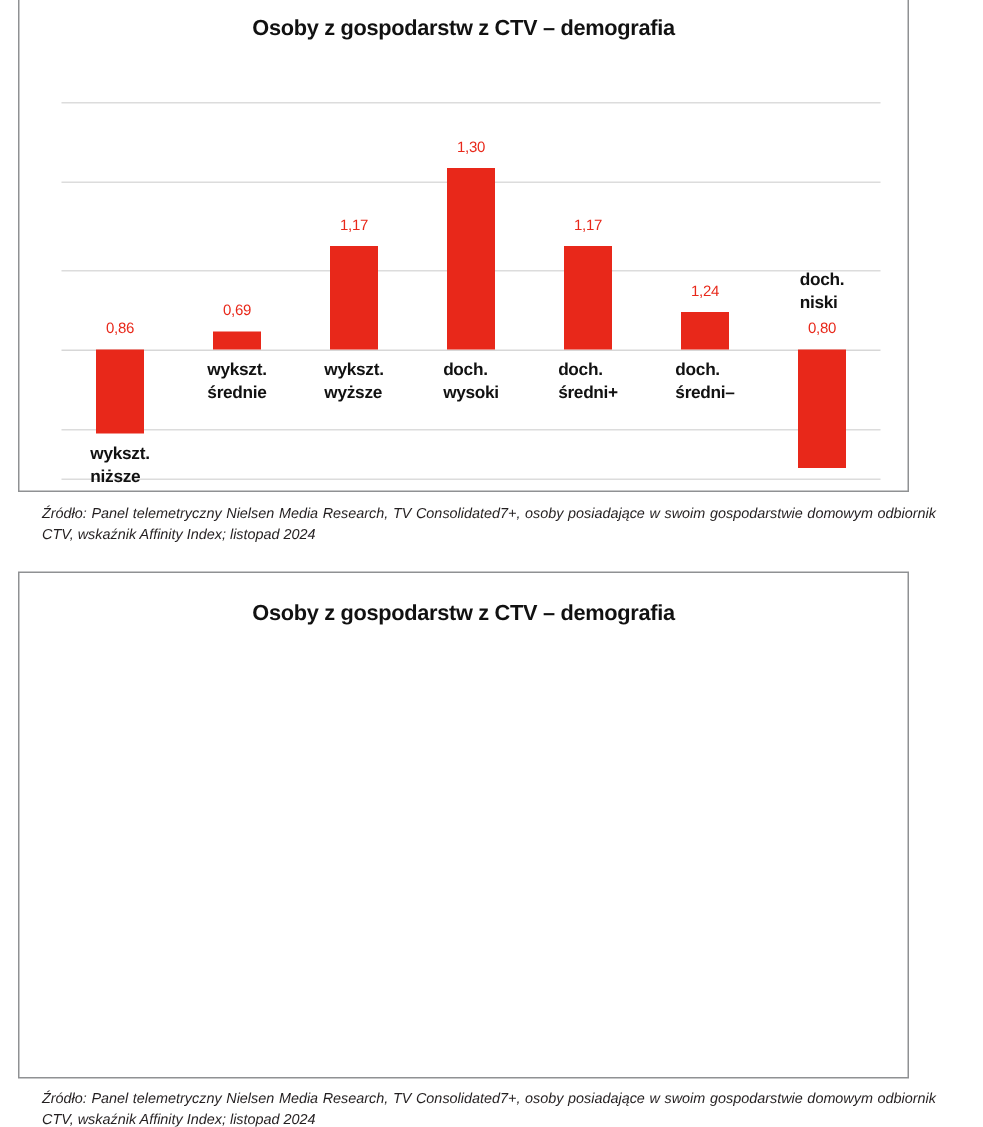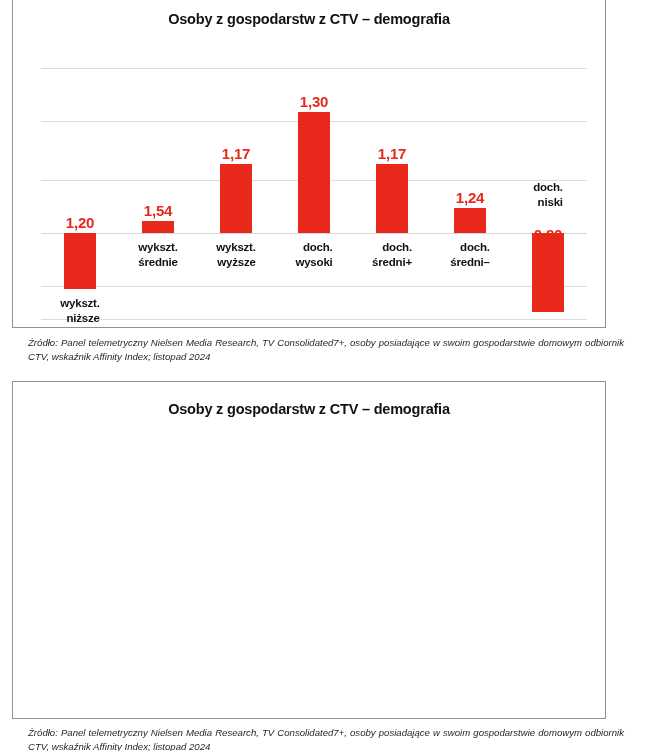--- a/index.html
+++ b/index.html
@@ -62,34 +62,34 @@
   .bar {
     position: absolute;
     background: #e8281a;
     left: 50%;
     transform: translateX(-50%);
   }
   .vlabel-red {
     position: absolute;
     left: 50%;
     transform: translateX(-50%);
-    font-size: 15px;
-    font-weight: bold;
+    font-size: 10px;
+    font-weight: normal;
     color: #e8281a;
     white-space: nowrap;
     letter-spacing: -0.2px;
   }
   .catlabel {
     position: absolute;
     left: 50%;
     transform: translateX(-50%);
     font-size: 11.5px;
     font-weight: bold;
     color: #111111;
-    text-align: right;
+    text-align: left;
     white-space: nowrap;
     line-height: 1.3;
     letter-spacing: -0.2px;
   }
 
   
   .source {
     position: absolute;
     left: 28px;
     width: 596px;
@@ -118,27 +118,27 @@
       <div class="gridline" style="top:53px"></div>
       <div class="gridline" style="top:112px"></div>
       <div class="gridline baseline" style="top:165px"></div>
       <div class="gridline" style="top:218px"></div>
       <div class="gridline" style="top:251px"></div>
 
       <div class="bars">
 
         <div class="slot">
           <div class="bar" style="top:165px;height:56px;width:32px"></div>
-          <div class="vlabel-red" style="top:146px">1,20</div>
+          <div class="vlabel-red" style="top:146px">0,86</div>
           <div class="catlabel" style="top:228px">wykszt.<br>niższe</div>
         </div>
 
         <div class="slot">
           <div class="bar" style="top:153px;height:12px;width:32px"></div>
-          <div class="vlabel-red" style="top:134px">1,54</div>
+          <div class="vlabel-red" style="top:134px">0,69</div>
           <div class="catlabel" style="top:172px">wykszt.<br>średnie</div>
         </div>
 
         <div class="slot">
           <div class="bar" style="top:96px;height:69px;width:32px"></div>
           <div class="vlabel-red" style="top:77px">1,17</div>
           <div class="catlabel" style="top:172px">wykszt.<br>wyższe</div>
         </div>
 
         <div class="slot">
@@ -155,21 +155,21 @@
 
         <div class="slot">
           <div class="bar" style="top:140px;height:25px;width:32px"></div>
           <div class="vlabel-red" style="top:121px">1,24</div>
           <div class="catlabel" style="top:172px">doch.<br>średni–</div>
         </div>
 
         <div class="slot">
           <div class="bar" style="top:165px;height:79px;width:32px"></div>
           <div class="catlabel" style="top:112px">doch.<br>niski</div>
-          <div class="vlabel-red" style="top:158px">0,80</div>
+          <div class="vlabel-red" style="top:146px">0,80</div>
         </div>
 
       </div>
     </div>
   </div>
 
   <div class="source" id="source-1">Źródło: Panel telemetryczny Nielsen Media Research, TV Consolidated7+, osoby posiadające w swoim gospodarstwie domowym odbiornik CTV, wskaźnik Affinity Index; listopad 2024</div>
 
   <div class="panel" id="panel-2">
     <div class="chart-title">

